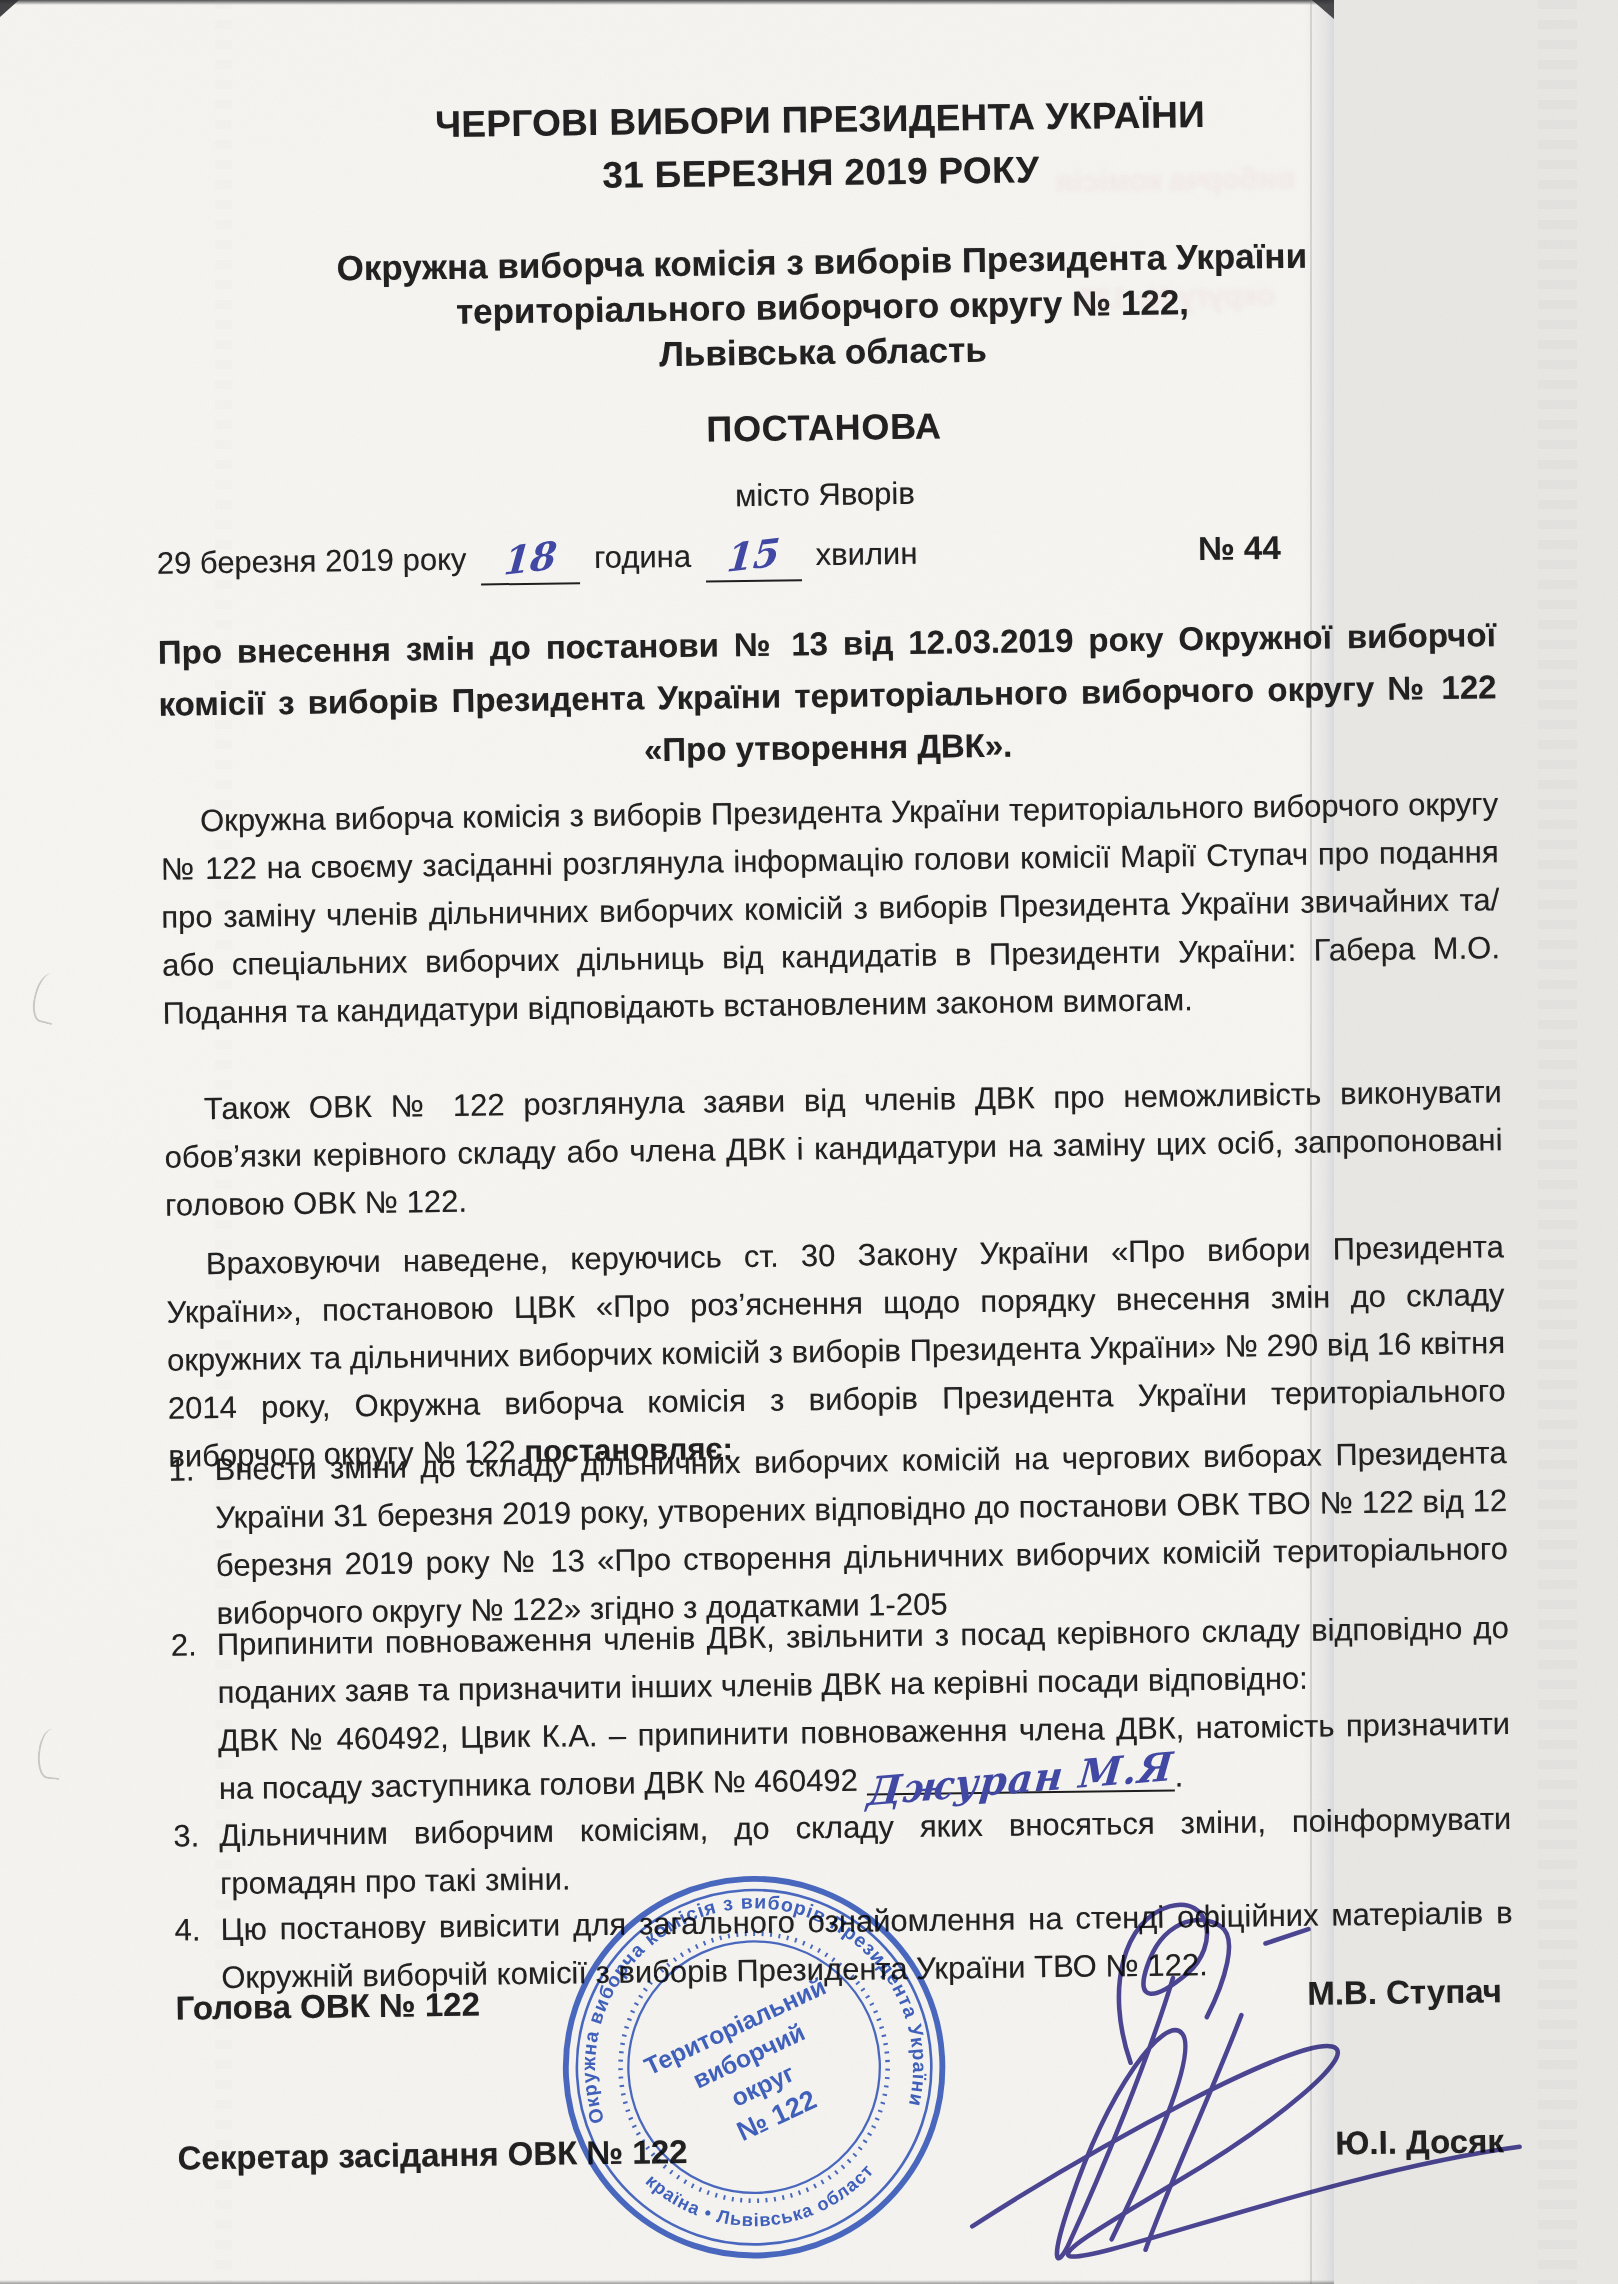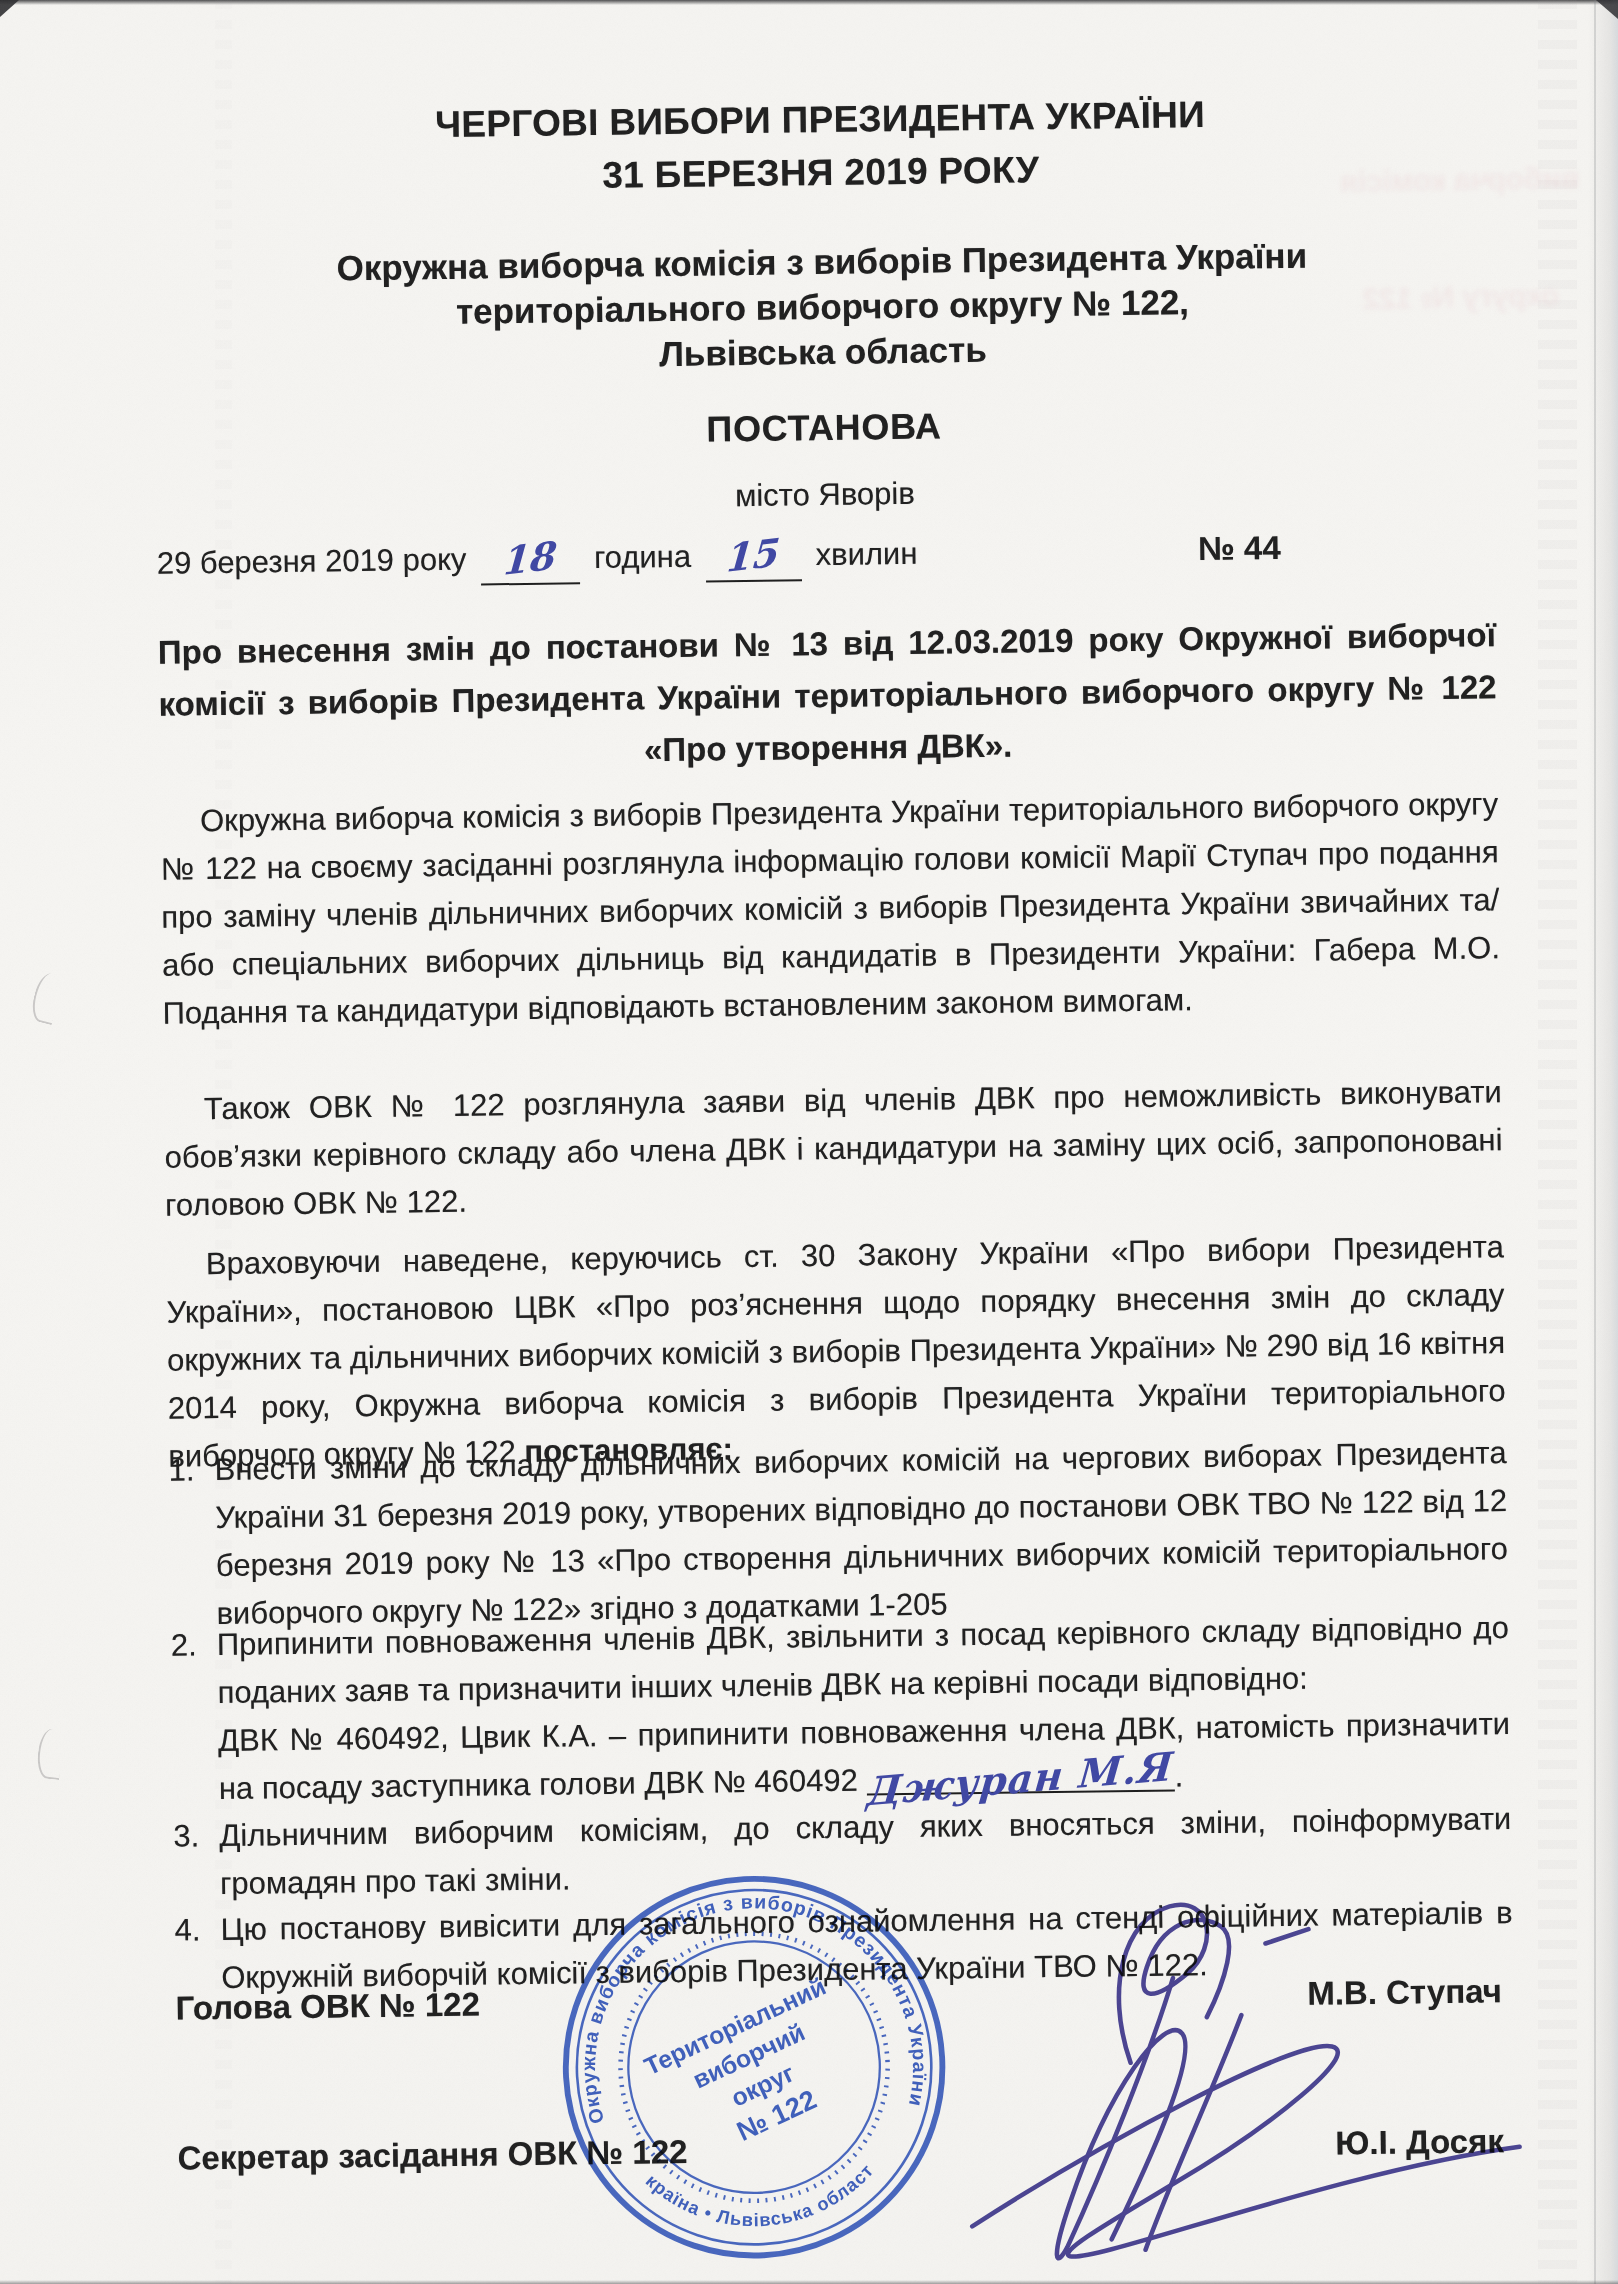--- a/index.html
+++ b/index.html
@@ -2,21 +2,21 @@
 <html style="font-size:10.4px"><head>
 <meta charset="utf-8">
 <style>
   html,body{margin:0;padding:0;}
   body{
     width:1618px;height:2284px;position:relative;overflow:hidden;
     background:#e8e7e4;
     font-family:"Liberation Sans", sans-serif;
   }
   .page{
-    position:absolute;left:0;top:0;width:1618px;height:2284px;
+    position:absolute;left:0;top:0;width:1334px;height:2284px;
     background:linear-gradient(180deg,#f5f4f1 0%,#f6f5f2 40%,#f4f3f0 100%);
   }
   
   .edge-top{position:absolute;left:0;top:0;width:100%;height:4.6px;
     background:linear-gradient(180deg,rgba(50,50,52,.85),rgba(50,50,52,0));pointer-events:none;}
   .edge-right{position:absolute;right:0;top:0;width:30px;height:100%;
     background:linear-gradient(270deg,rgba(190,198,206,.55),rgba(160,160,164,.18) 7.8px,rgba(160,160,164,0));pointer-events:none;}
   .edge-line-right{position:absolute;right:22px;top:0;width:2px;height:100%;background:rgba(120,122,128,.25);}
   .edge-bottom{position:absolute;left:0;bottom:0;width:100%;height:3.9px;
     background:linear-gradient(0deg,rgba(70,70,72,.5),rgba(70,70,72,0));}

